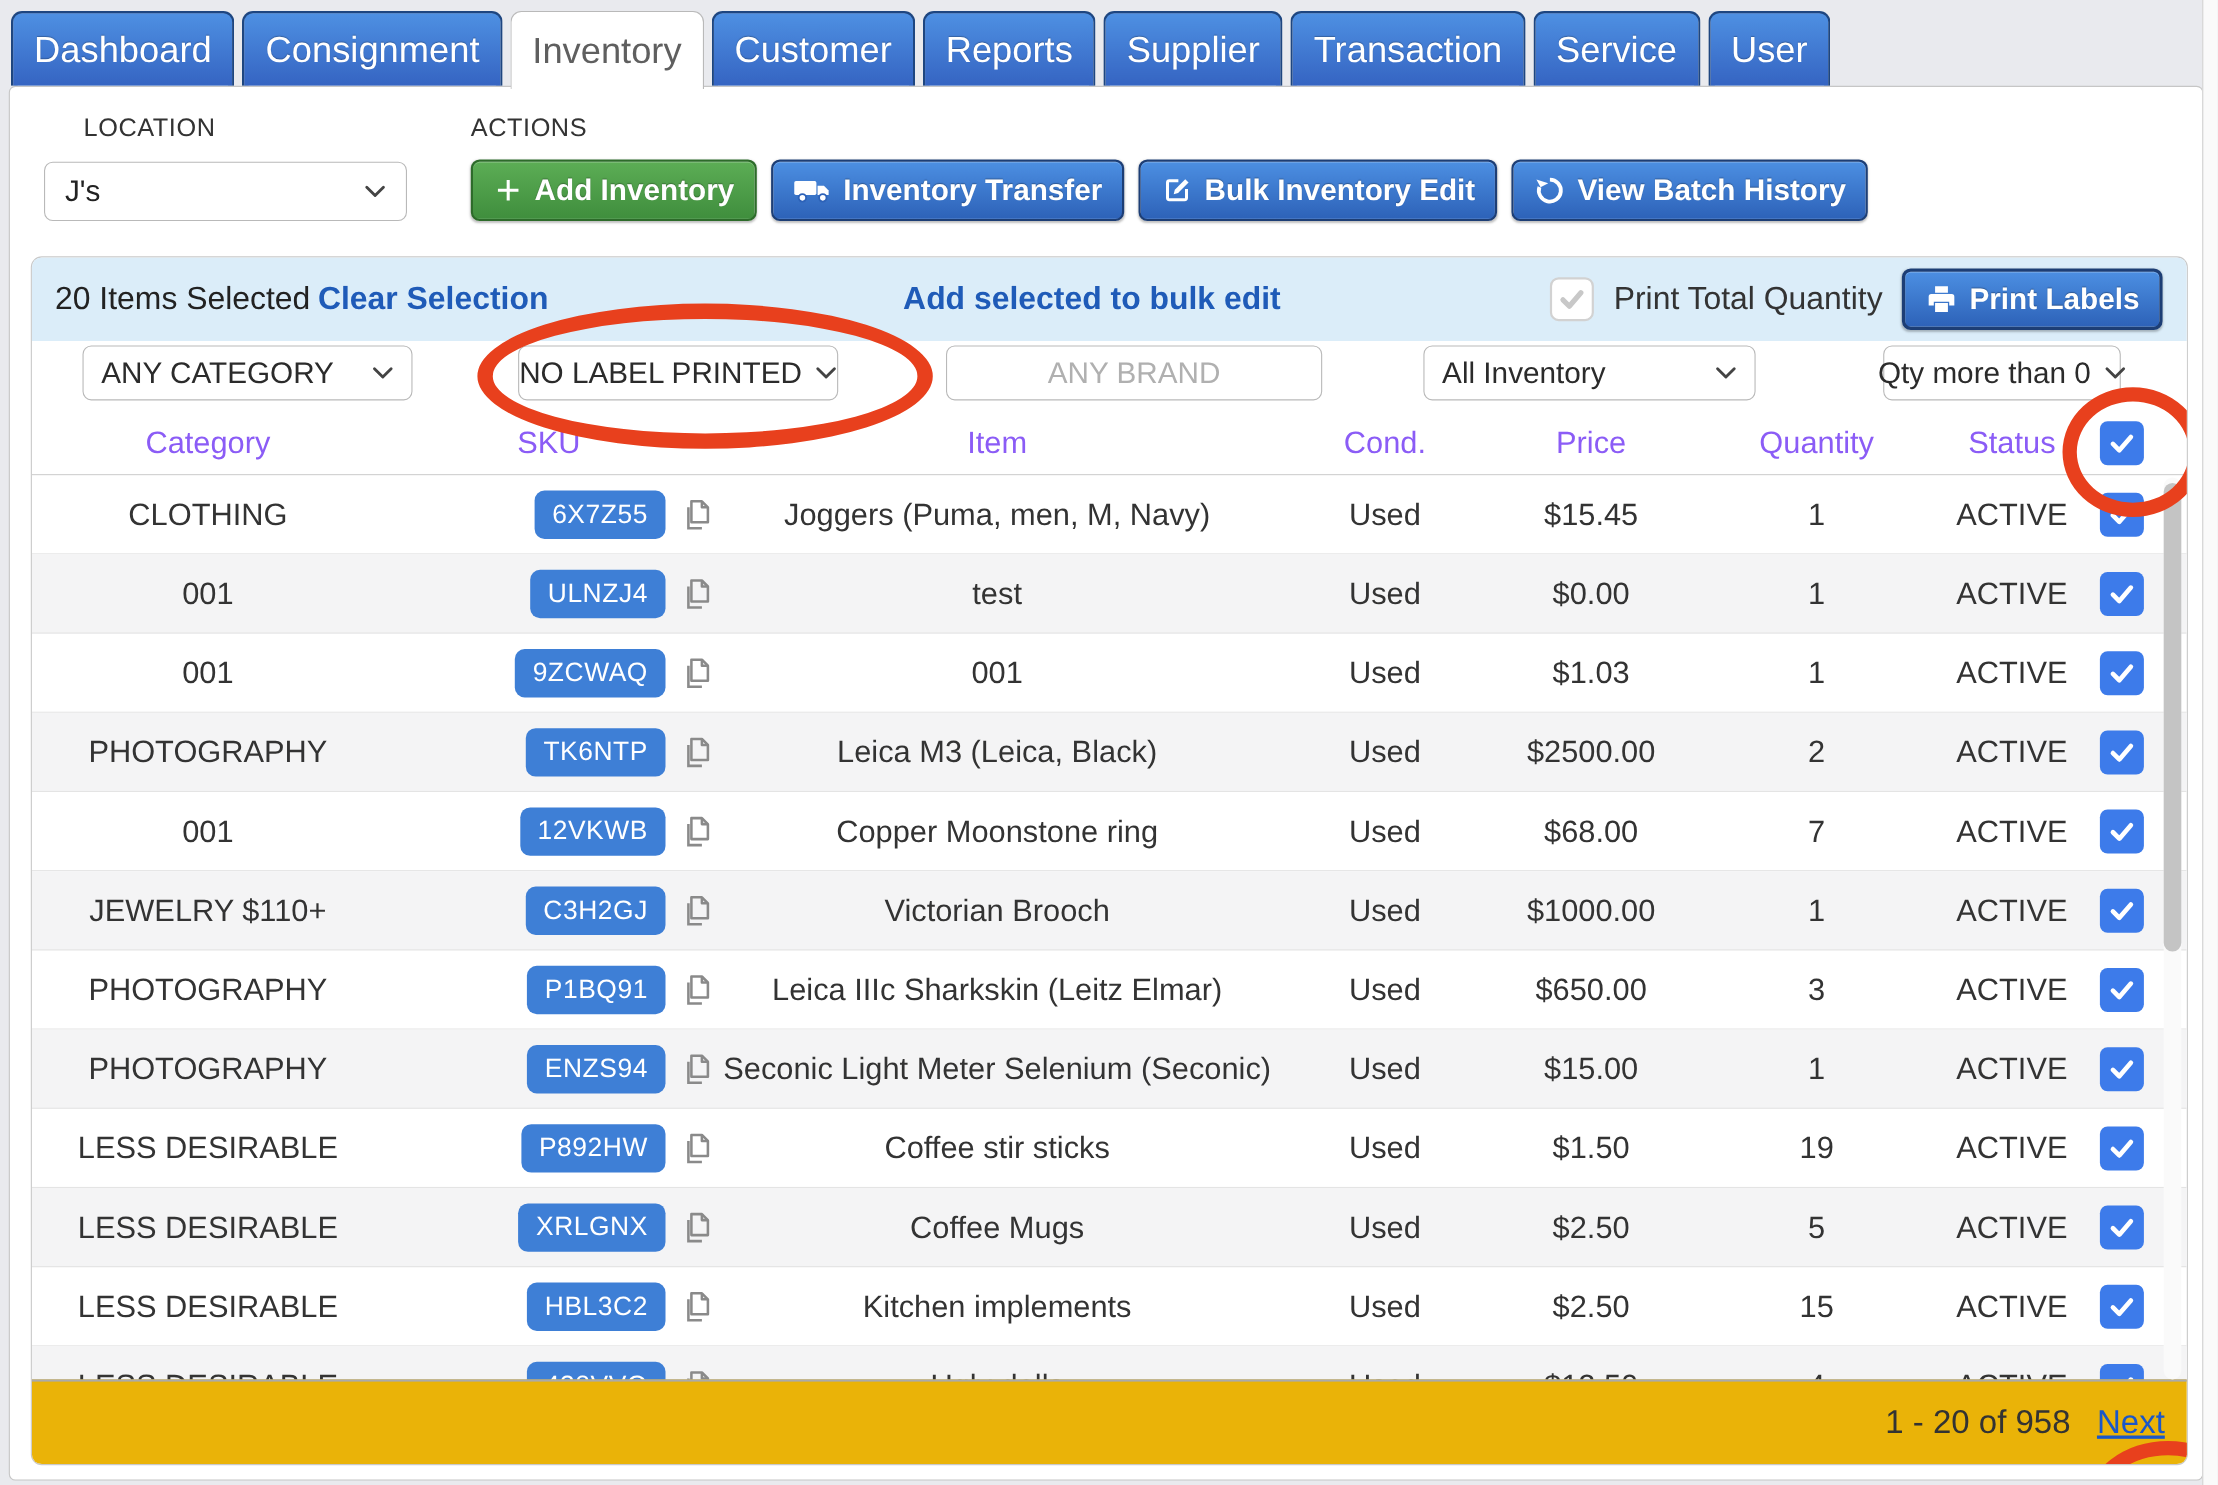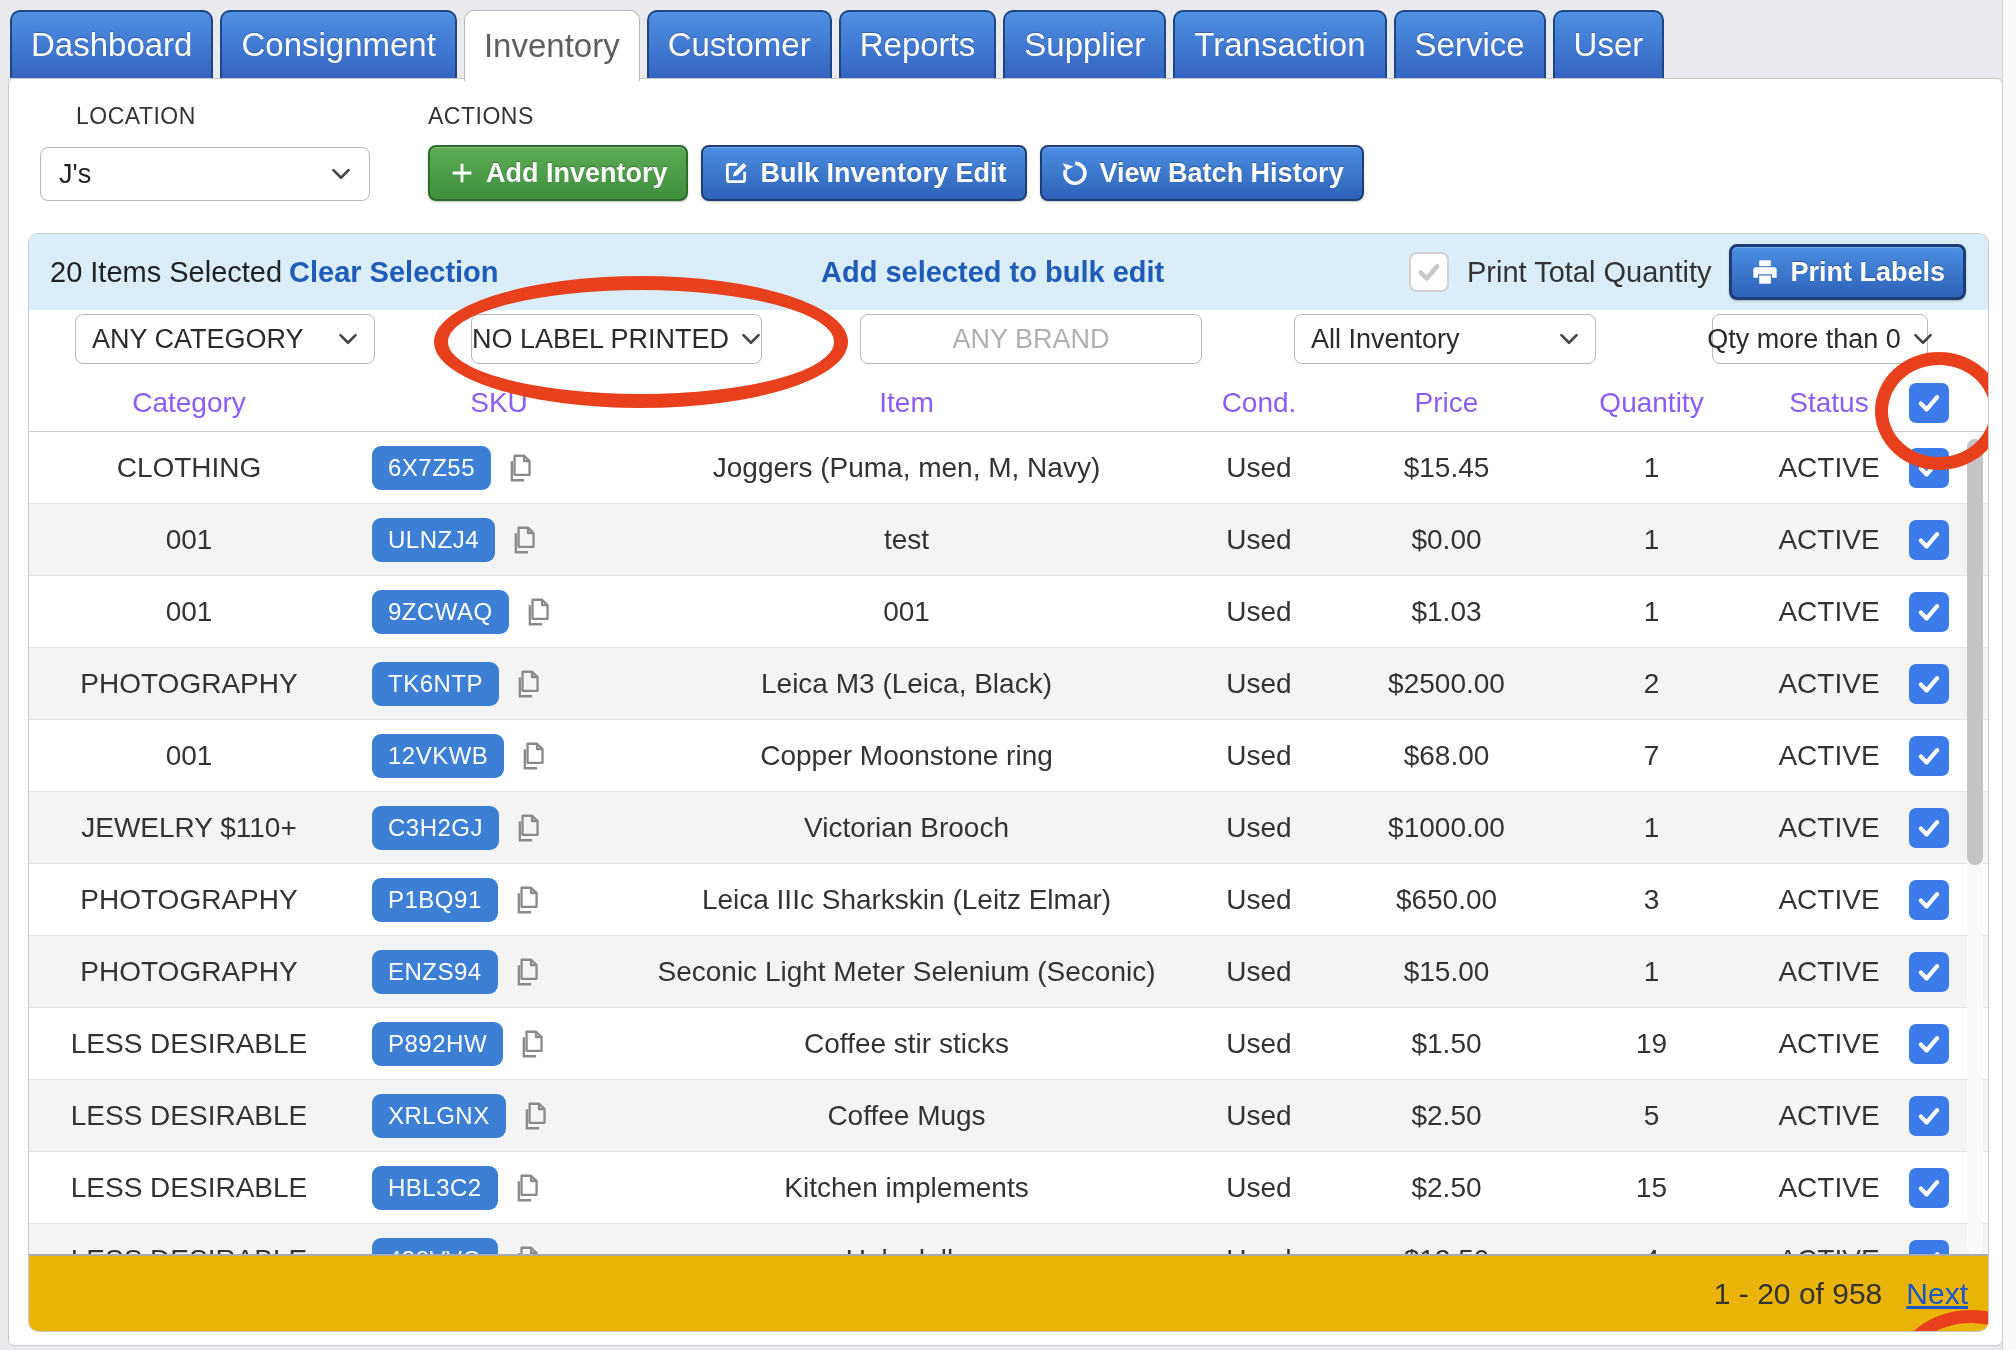--- a/index.html
+++ b/index.html
@@ -83,21 +83,21 @@
   }
   input.brand::placeholder{color:#b0b0b0;}
   
   .grid{display:grid;grid-template-columns:320px 300px 515px 190px 185px 225px 130px 70px;align-items:center;padding-right:26px;}
   .thead{position:absolute;left:0;top:140px;width:100%;height:58px;border-bottom:1px solid #cfcfcf;font-size:28px;color:#8b5cf6;box-sizing:border-box;}
   .th{text-align:center;}
   .tbody{position:absolute;left:0;top:198px;width:100%;height:824px;overflow:hidden;}
   .trow{height:72px;border-bottom:1px solid #e4e4e4;font-size:28px;color:#333;box-sizing:border-box;}
   .trow:nth-child(even){background:#f4f4f5;}
   .td{text-align:center;}
-  .td-sku{display:flex;align-items:center;gap:14px;padding-left:23px;}
+  .td-sku{display:flex;align-items:center;gap:14px;padding-left:23px;justify-content:flex-end;}
   .sku-pill{background:#3e7fd6;color:#fff;font-size:24px;letter-spacing:.5px;padding:8px 16px;border-radius:9px;cursor:pointer;}
   .cb{width:40px;height:40px;background:#3d7bea;border-radius:7px;display:inline-flex;align-items:center;justify-content:center;cursor:pointer;}
   .cb-cell{display:flex;justify-content:center;}
   
   .tfoot{
     position:absolute;left:0;bottom:0;width:100%;height:77px;background:#eab308;
     border-top:2px solid #aaa;display:flex;align-items:center;justify-content:flex-end;
     gap:24px;padding-right:20px;box-sizing:border-box;font-size:30px;color:#333;margin-top:12px;
   }
   .next-link{color:#1a57c9;text-decoration:underline;font-size:30px;cursor:pointer;}
@@ -142,20 +142,31 @@
       <button class="btn green">
         <span class="icon">
           <svg width="28" height="28" viewBox="0 0 24 24">
             <path d="M10.8 4h2.4v6.8H20v2.4h-6.8V20h-2.4v-6.8H4v-2.4h6.8z" fill="#fff"></path>
           </svg>
         </span>
         <span>Add Inventory</span>
       </button>
       <button class="btn blue">
         <span class="icon">
+          <svg width="36" height="28" viewBox="0 0 34 24">
+            <rect x="1" y="4" width="19" height="12" rx="1.5" fill="#fff"></rect>
+            <path d="M21 8h5.5l4 4.2V16H21z" fill="#fff"></path>
+            <circle cx="8" cy="18.5" r="3.2" fill="#fff" stroke="#2d62b8" stroke-width="1.6"></circle>
+            <circle cx="25.5" cy="18.5" r="3.2" fill="#fff" stroke="#2d62b8" stroke-width="1.6"></circle>
+          </svg>
+        </span>
+        <span>Inventory Transfer</span>
+      </button>
+      <button class="btn blue">
+        <span class="icon">
           <svg width="30" height="30" viewBox="0 0 24 24">
             <path d="M4 6.5A2.5 2.5 0 0 1 6.5 4H13v2.2H6.2v11.6h11.6V11H20v6.5a2.5 2.5 0 0 1-2.5 2.5h-11A2.5 2.5 0 0 1 4 17.5z" fill="#fff"></path>
             <path d="M10.4 11.6 18 4l2.4 2.4-7.6 7.6-3.2.8z" fill="#fff"></path>
           </svg>
         </span>
         <span>Bulk Inventory Edit</span>
       </button>
       <button class="btn blue">
         <span class="icon">
           <svg width="30" height="30" viewBox="0 0 24 24">

